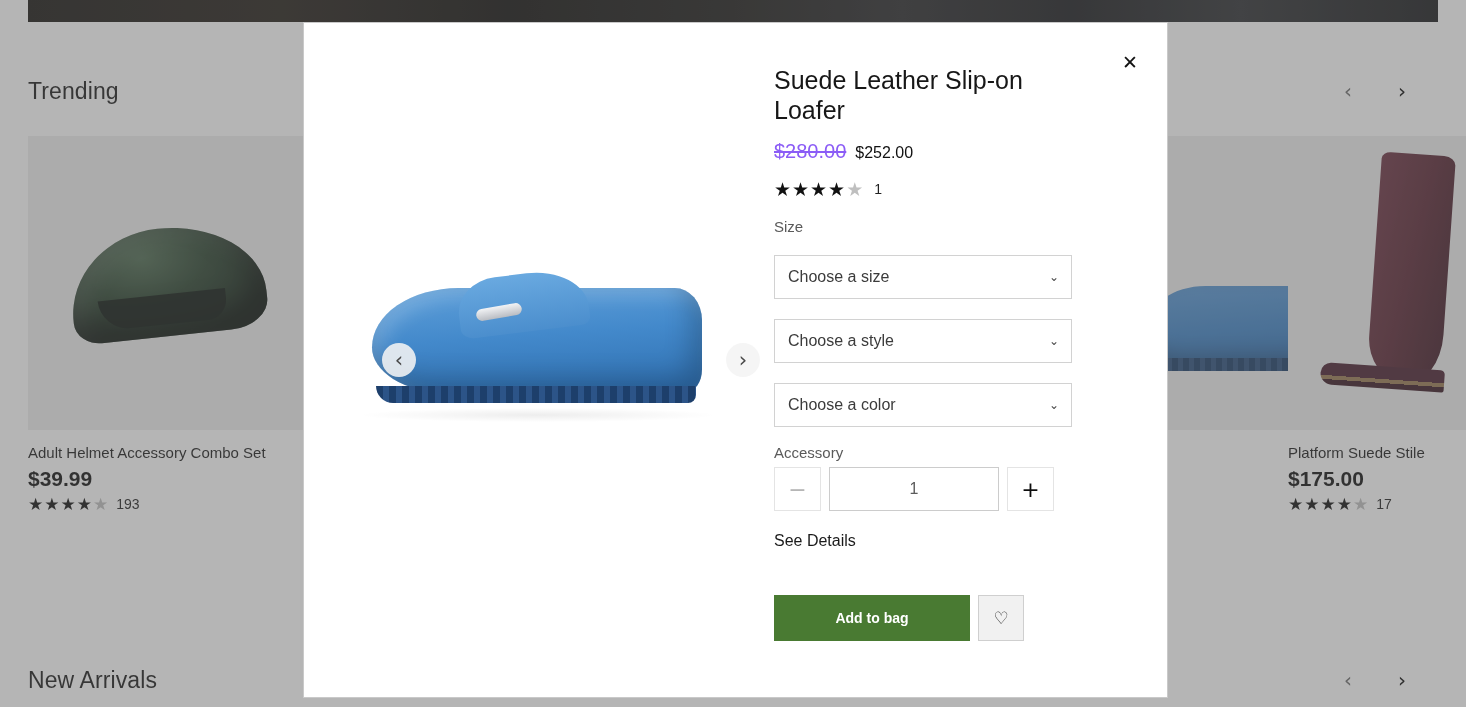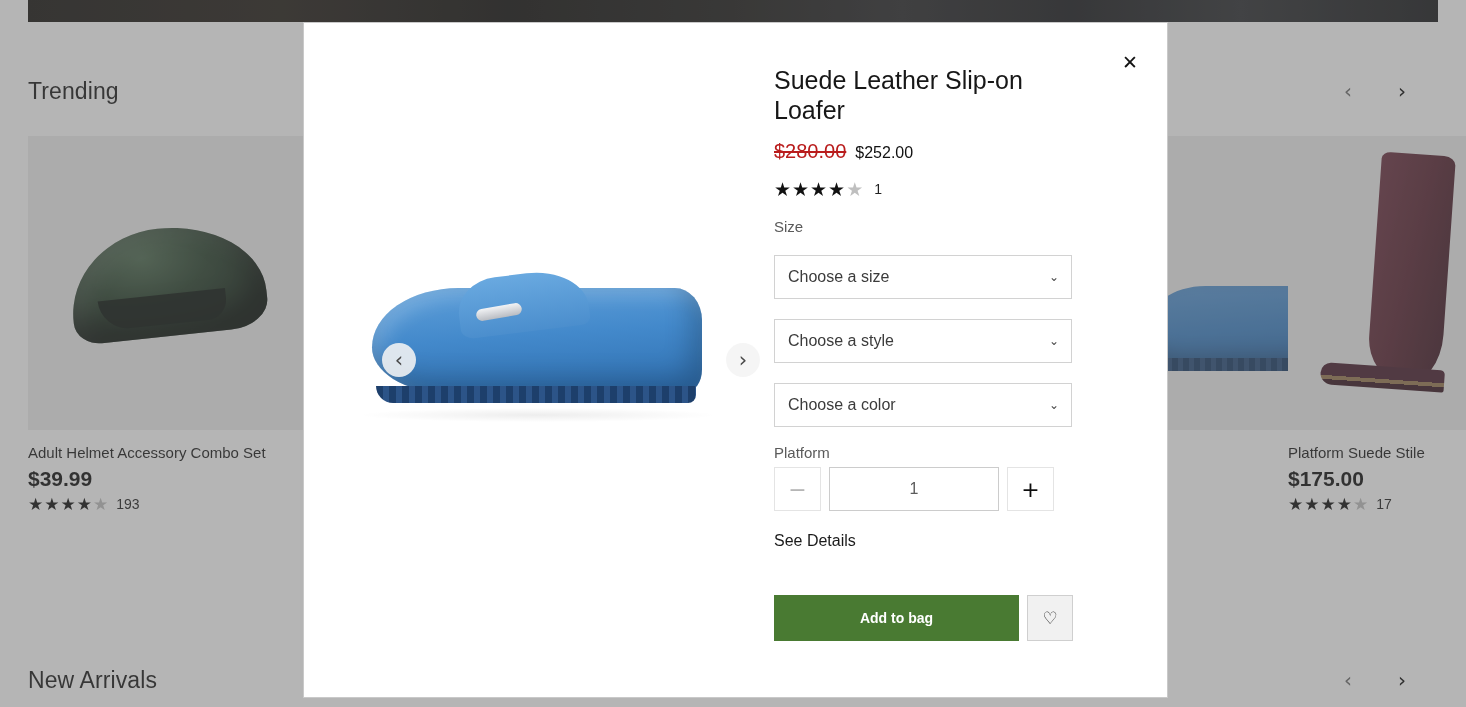--- a/index.html
+++ b/index.html
@@ -160,21 +160,21 @@
     position: absolute; right: 24px; top: 26px; width: 26px; height: 26px;
     display: flex; align-items: center; justify-content: center;
     font-size: 19px; color: #111; cursor: pointer; font-weight: bold;
     font-family: "DejaVu Sans", sans-serif;
   }
   #product-title {
     font-size: 25px; font-weight: 400; color: #171717; line-height: 1.2;
     padding-right: 50px; margin-top: 4px;
   }
   #price-row { margin-top: 15px; display: flex; align-items: baseline; gap: 9px; }
-  #price-old { font-size: 20px; color: #b91c1c; text-decoration: line-through; }
+  #price-old { font-size: 20px; color: #8b5cf6; text-decoration: line-through; }
   #price-new { font-size: 16px; color: #111; }
   #rating-row {
     margin-top: 15px; display: flex; align-items: center; gap: 10px;
     font-size: 14px; color: #222;
   }
   #rating-row .stars { font-size: 19px; }
 
   .field-label { font-size: 15px; color: #5a5a5a; margin-top: 18px; margin-bottom: 7px; }
   .select-box {
     width: 298px; height: 44px; border: 1px solid #d2d2d2; background: #fff;
@@ -195,21 +195,21 @@
   #qty-value {
     width: 170px; height: 44px; border: 1px solid #cccccc; background: #fff;
     display: flex; align-items: center; justify-content: center;
     font-size: 16px; color: #5c5c5c; margin: 0 8px;
   }
   #see-details {
     margin-top: 21px; font-size: 16px; color: #1a1a1a; cursor: pointer;
   }
   #action-row { display: flex; gap: 8px; margin-top: 45px; }
   #add-to-bag {
-    width: 245px; height: 46px; background: #497a32; color: #fff;
+    width: 196px; height: 46px; background: #497a32; color: #fff;
     border: none; font-size: 14px; font-weight: bold; cursor: pointer;
     font-family: "Liberation Sans", sans-serif;
   }
   #wishlist-button {
     width: 46px; height: 46px; background: #f1f1f1; border: 1px solid #cfcfcf;
     display: flex; align-items: center; justify-content: center;
     font-size: 17px; color: #333; cursor: pointer;
     font-family: "DejaVu Sans", sans-serif;
   }
 </style>
@@ -316,21 +316,21 @@
     <div class="select-box">
       <span>Choose a style</span>
       <span class="caret">⌄</span>
     </div>
 
     <div class="select-box">
       <span>Choose a color</span>
       <span class="caret">⌄</span>
     </div>
 
-    <div class="field-label" id="quantity-label">Platform</div>
+    <div class="field-label" id="quantity-label">Accessory</div>
     <div id="quantity-row">
       <div class="qty-btn" id="qty-minus">−</div>
       <div id="qty-value">1</div>
       <div class="qty-btn" id="qty-plus">+</div>
     </div>
 
     <div id="see-details">See Details</div>
 
     <div id="action-row">
       <button id="add-to-bag">Add to bag</button>

